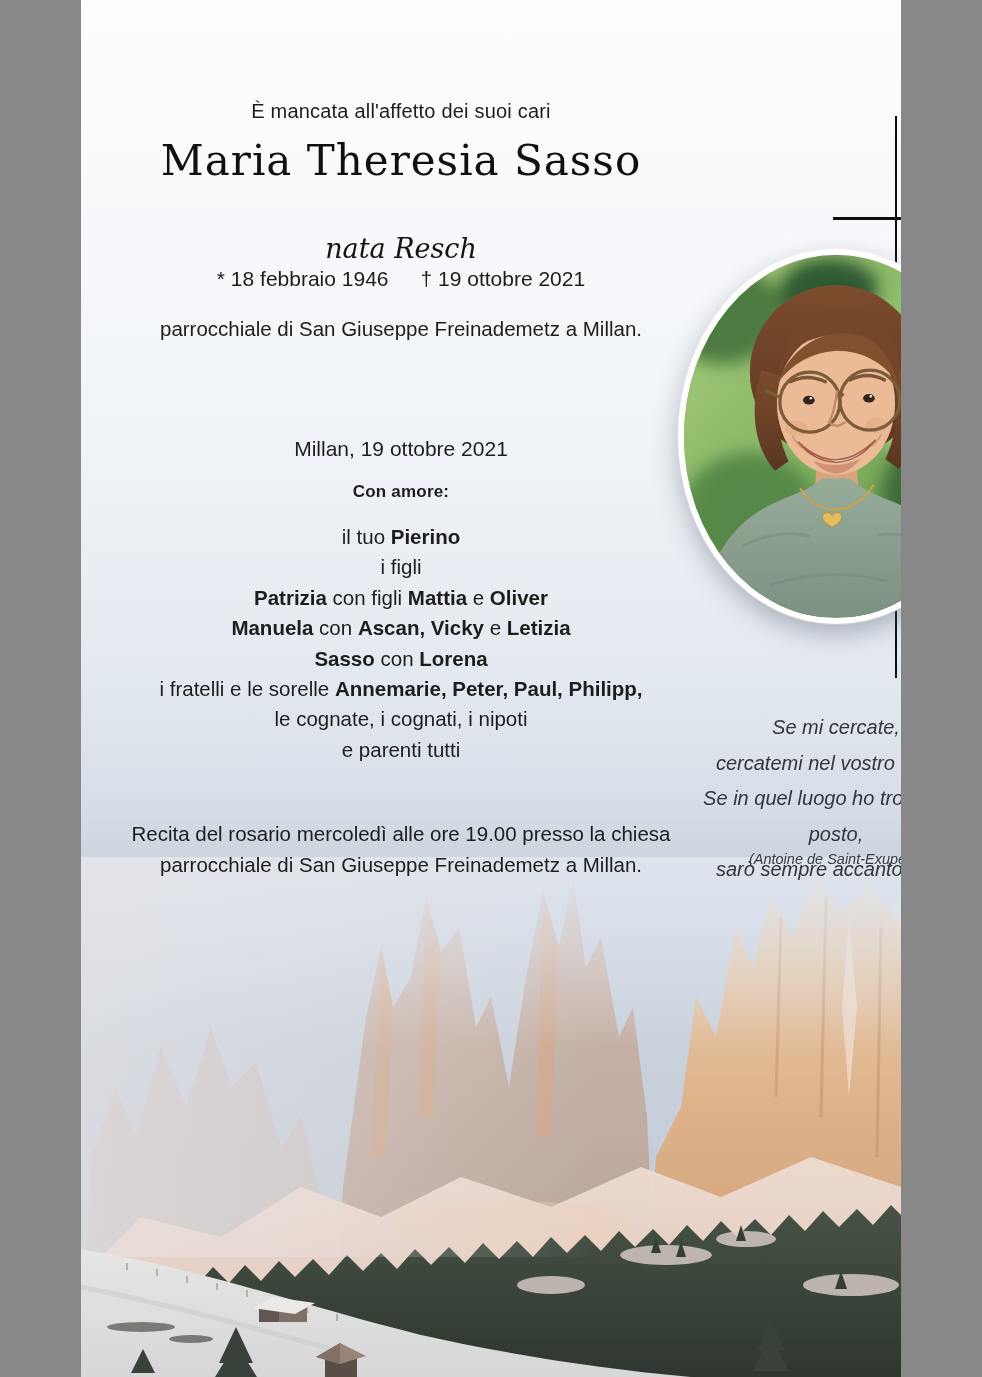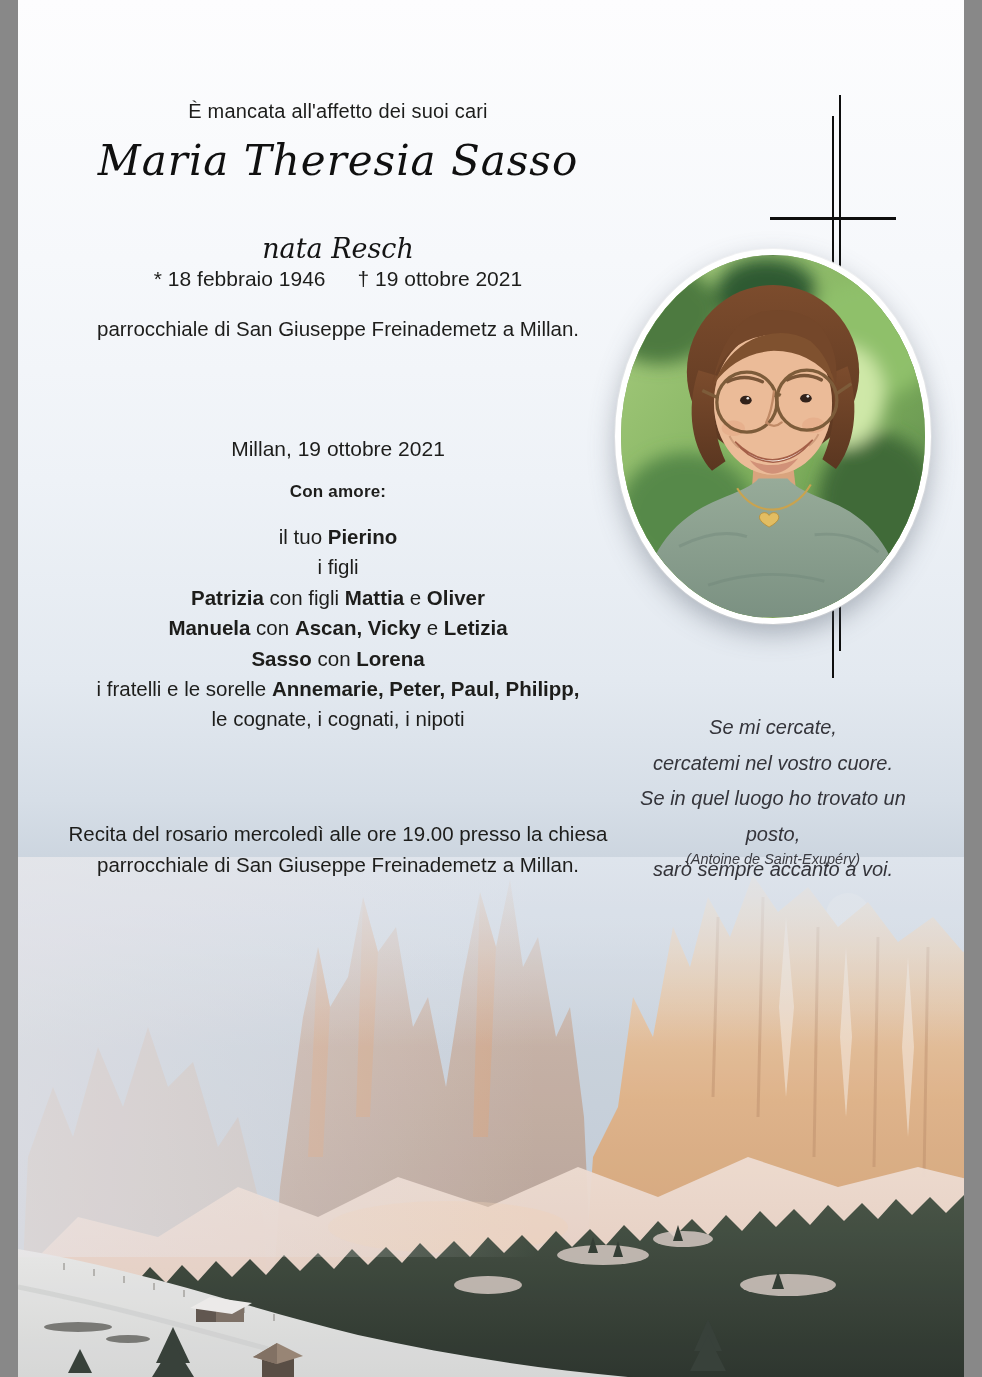--- a/index.html
+++ b/index.html
@@ -1,38 +1,38 @@
 <!DOCTYPE html>
 <html><head>
 <meta charset="utf-8">
 <style>
   html,body{margin:0;padding:0;background:#888;}
   .page{
-    position:relative;width:946px;height:1377px;margin:0 auto;overflow:hidden;
+    position:relative;width:820px;height:1377px;margin:0 auto;overflow:hidden;
     background:linear-gradient(180deg,#fdfdfe 0px,#f6f8fb 260px,#eef2f7 480px,#e3e9f0 680px,#d6dee7 800px,#ccd5df 860px,#c4ced9 1000px);
     font-family:"Liberation Sans","DejaVu Sans",sans-serif;
     color:#1d1d1b;
     -webkit-font-smoothing:antialiased;
   }
   .scene{position:absolute;left:0;bottom:0;width:982px;height:520px;z-index:1;}
   .cross-line{position:absolute;background:#0e0e0e;z-index:2;}
   #cross-v1{left:814px;top:116px;width:2px;height:562px;}
   #cross-v2{left:821px;top:95px;width:2px;height:556px;}
   #cross-h{left:752px;top:217px;width:126px;height:3px;}
   .photo{
     position:absolute;left:597px;top:249px;width:316px;height:375px;z-index:4;
     border-radius:50%;overflow:hidden;border:6px solid #ffffff;box-sizing:border-box;
     box-shadow:0 10px 26px rgba(85,95,110,.42),0 0 0 1px rgba(255,255,255,.85);
     background:#7fa45c;
   }
   .photo svg{display:block;width:100%;height:100%;}
   .col-left{position:absolute;left:25px;width:590px;text-align:center;z-index:3;}
   .col-right{position:absolute;left:598px;width:314px;text-align:center;z-index:3;}
   #intro{top:100px;font-size:20px;letter-spacing:.2px;}
-  #name{top:136px;font-family:"DejaVu Serif","Liberation Serif",serif;font-style:italic;font-size:42px;letter-spacing:1px;color:#101010;}
+  #name{top:136px;font-family:"DejaVu Serif","Liberation Serif",serif;font-size:42px;letter-spacing:1px;color:#101010;}
   #maiden{top:202px;font-family:"DejaVu Serif","Liberation Serif",serif;font-style:italic;font-size:27px;color:#141414;margin-top:31px;}
   #dates{top:267px;font-size:21px;display:flex;justify-content:center;gap:32px;}
   #announcement{top:313px;font-size:20.5px;line-height:31.5px;}
   #dateline{top:437px;font-size:21px;}
   #con-amore{top:482px;font-size:17px;font-weight:600;letter-spacing:.2px;}
   #family{top:522px;font-size:20.5px;line-height:30.4px;}
   .b{font-weight:700;}
   #rosary{top:819px;font-size:20.5px;line-height:30.5px;}
   #quote{top:710px;font-size:20px;line-height:35.6px;font-style:italic;color:#34343a;}
   #attribution{top:851px;font-size:14.5px;font-style:italic;color:#3a3a40;}
@@ -260,20 +260,21 @@
   <div class="col-left" id="dateline">Millan, 19 ottobre 2021</div>
   <div class="col-left" id="con-amore">Con amore:</div>
   <div class="col-left" id="family">
       <div><span>il tuo </span><span class="b">Pierino</span></div>
       <div><span>i figli</span></div>
       <div><span class="b">Patrizia</span><span> con figli </span><span class="b">Mattia</span><span> e </span><span class="b">Oliver</span></div>
       <div><span class="b">Manuela</span><span> con </span><span class="b">Ascan, Vicky</span><span> e </span><span class="b">Letizia</span></div>
       <div><span class="b">Sasso</span><span> con </span><span class="b">Lorena</span></div>
       <div><span>i fratelli e le sorelle </span><span class="b">Annemarie, Peter, Paul, Philipp,</span></div>
       <div><span>le cognate, i cognati, i nipoti</span></div>
+      <div><span>e parenti tutti</span></div>
     </div>
   <div class="col-left" id="rosary">
       <div>Recita del rosario mercoledì alle ore 19.00 presso la chiesa</div>
       <div>parrocchiale di San Giuseppe Freinademetz a Millan.</div>
     </div>
 
   <div class="col-right" id="quote">
       <div>Se mi cercate,</div>
       <div>cercatemi nel vostro cuore.</div>
       <div>Se in quel luogo ho trovato un posto,</div>

